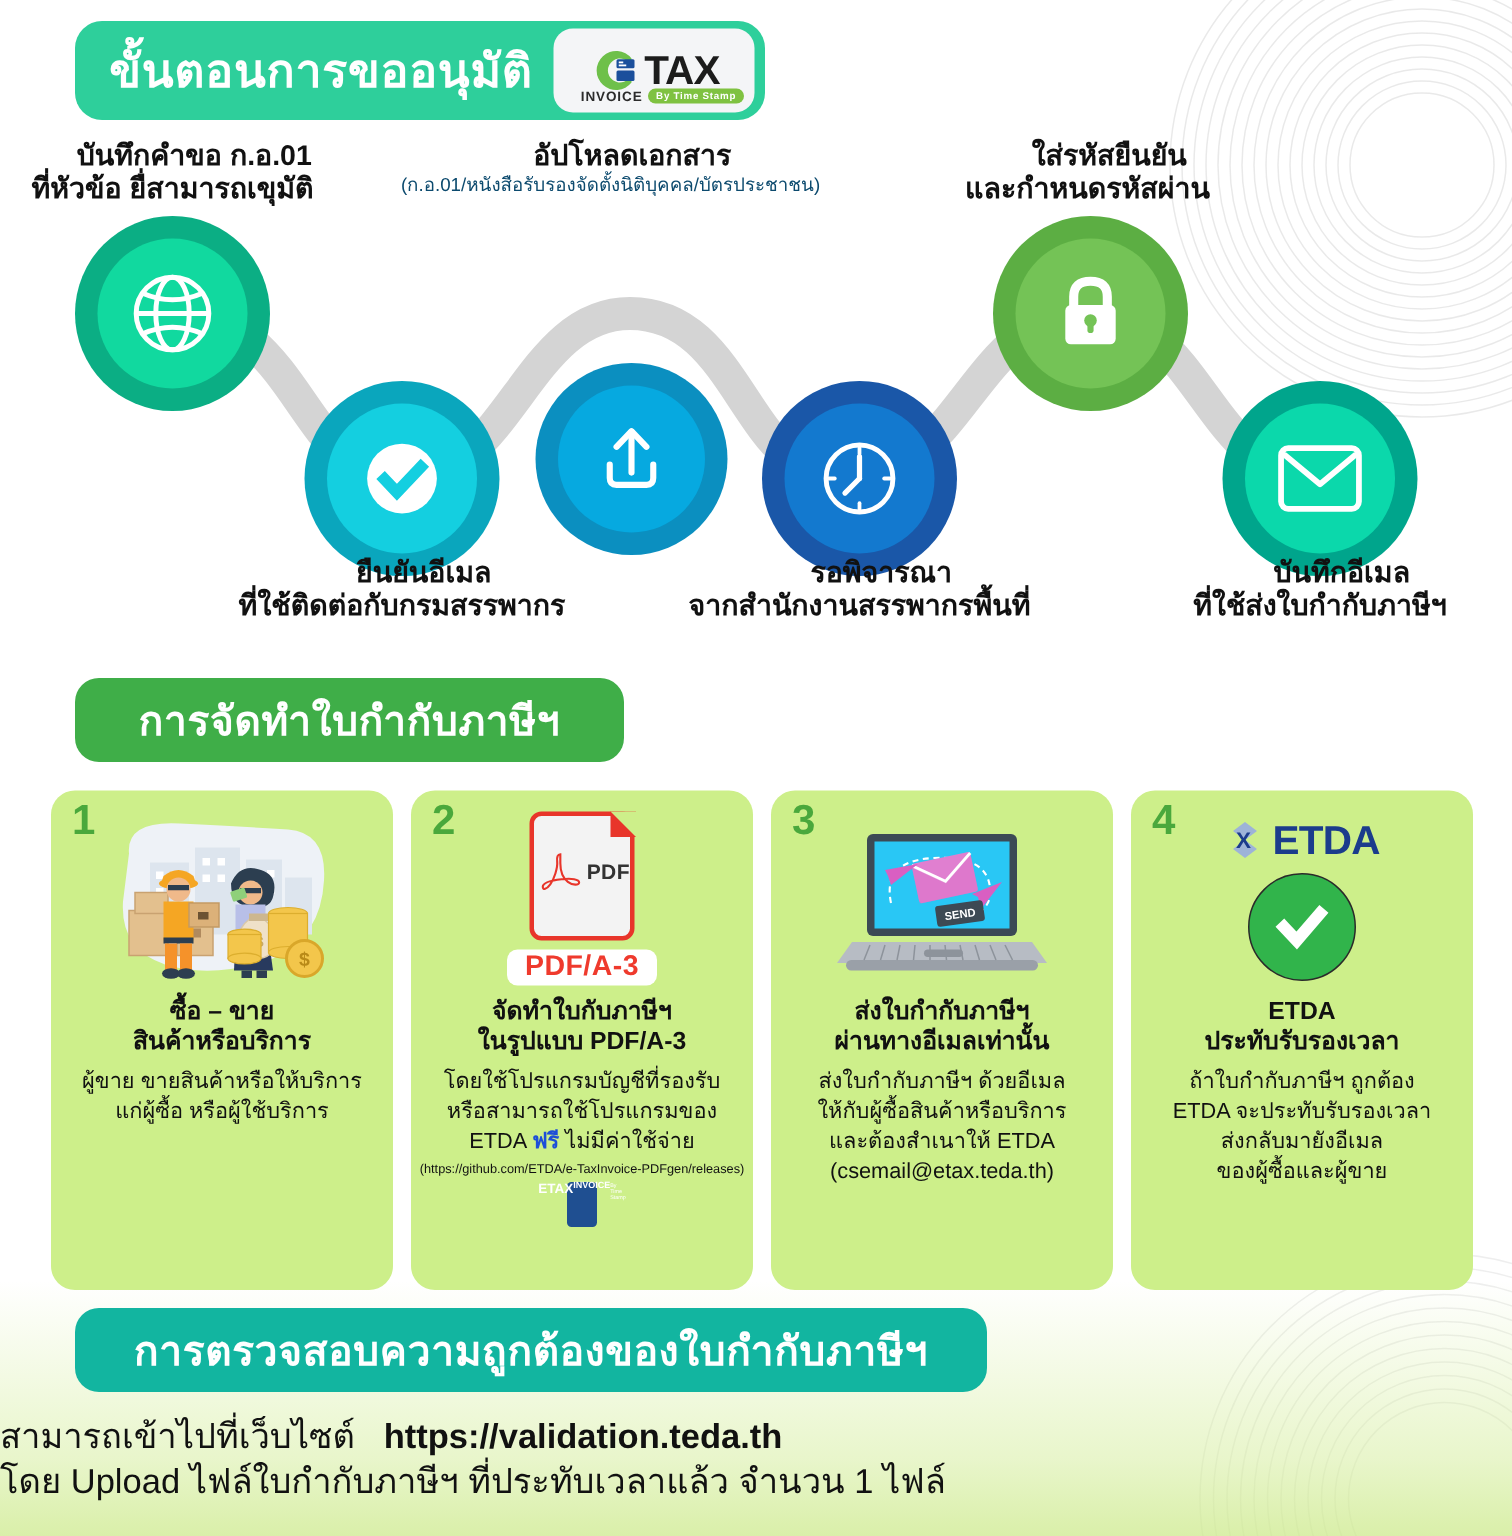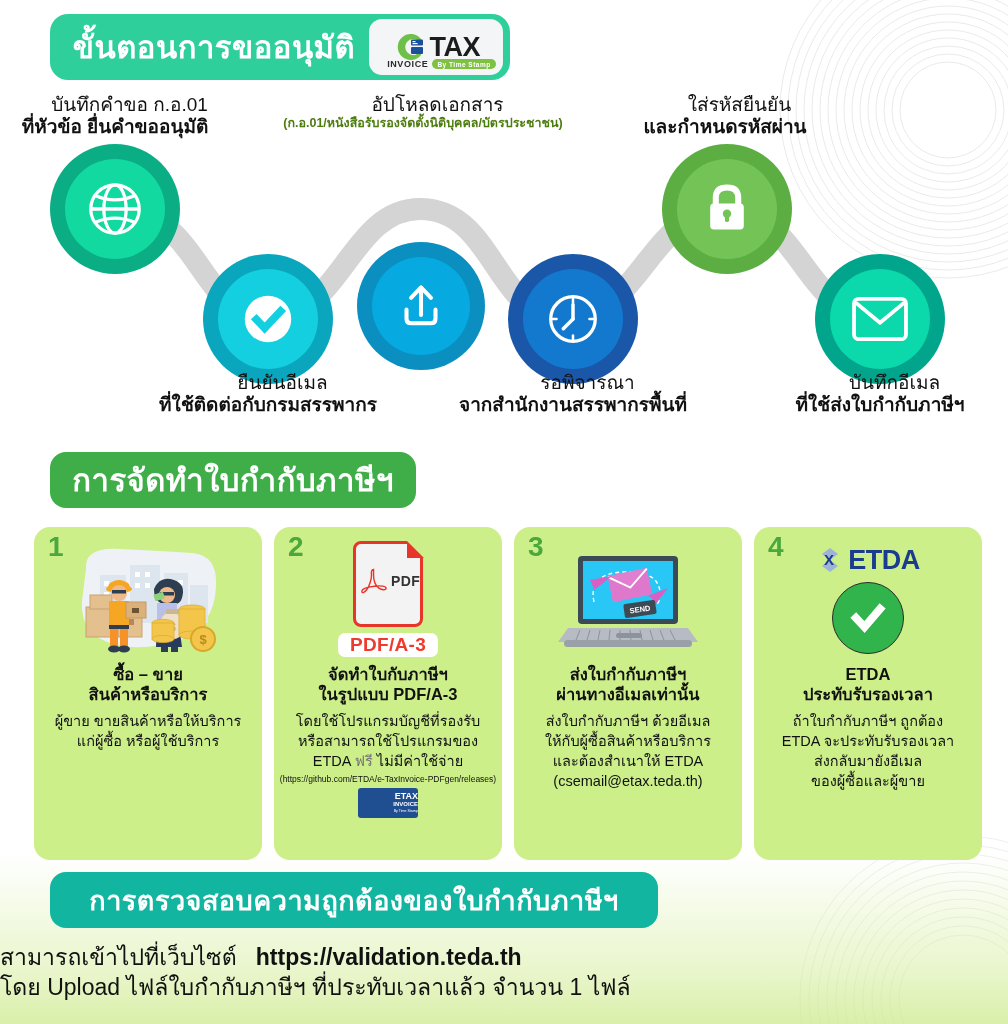--- a/index.html
+++ b/index.html
@@ -95,23 +95,23 @@
 
   
   .flow { position: absolute; left: 0; top: 84px; width: 1008px; height: 350px; }
 
   .flow-label {
     position: absolute;
     text-align: center;
     line-height: 1.18;
     white-space: nowrap;
   }
-  .flow-label .l1 { font-size: 19px; font-weight: 400; color: #111; display:block;padding-left:29px; }
+  .flow-label .l1 { font-size: 19px; font-weight: 700; color: #111; display:block;padding-left:29px; }
   .flow-label .l2 { font-size: 19px; font-weight: 700; color: #111; display:block; }
-  .flow-label .small { font-size: 12.5px; font-weight: 700; color: #4d7c0f; display:block; }
+  .flow-label .small { font-size: 12.5px; font-weight: 400; color: #0c4a6e; display:block; }
 
   .node {
     position: absolute;
     border-radius: 50%;
     display: flex;
     align-items: center;
     justify-content: center;
   }
   .node .inner {
     border-radius: 50%;
@@ -120,21 +120,21 @@
     justify-content: center;
   }
 
   
   #hdr2 {
     left: 50px; top: 452px;
     width: 366px; height: 56px;
     background: #3fae48;
     border-radius: 16px;
   }
-  #hdr2 .hdr-text { font-size: 31px; }
+  #hdr2 .hdr-text { font-size: 27px; }
 
   
   .cards {
     position: absolute;
     left: 34px; top: 527px;
     width: 948px; height: 333px;
     display: flex;
     gap: 12px;
   }
   .card {
@@ -163,21 +163,21 @@
   }
   .card-title {
     font-size: 16.5px; font-weight: 700; color: #111;
     text-align: center; line-height: 1.2; white-space: nowrap;
   }
   .card-body {
     margin-top: 6px;
     font-size: 14.5px; color: #111; text-align: center; line-height: 1.38;
     white-space: nowrap;
   }
-  .card-body .free { color: #737373; font-weight: 400; }
+  .card-body .free { color: #1d4ed8; font-weight: 700; }
   .card-url {
     font-size: 8.5px; color: #111; text-align: center; margin-top: 3px;
     white-space: nowrap;
   }
 
   
   .pdf-doc {
     width: 70px; height: 86px;
     background: #f3f3f3;
     border: 3.5px solid #e8352a;
@@ -194,26 +194,26 @@
     border-style: solid;
     border-color: #cdef8a #cdef8a #e8352a #e8352a;
   }
   .pdf-label-txt { font-size: 14px; font-weight: 800; color: #333; letter-spacing: .3px; }
   .pdfa3-pill {
     background: #fff; border-radius: 7px;
     padding: 1px 12px; margin-top: 6px;
     font-size: 19px; font-weight: 800; color: #ef3a2d; letter-spacing: .3px;
   }
   .etax-mini {
-    width: 60px; height: 30px;
+    width: 20px; height: 30px;
     background: #1f4f91;
     border-radius: 3px;
     margin-top: 4px;
-    display:flex; flex-direction:column;
-    align-items:flex-end; justify-content:center;
+    display:flex; flex-direction:row;
+    align-items:flex-start; justify-content:center;
     color:#fff;
   }
   .etax-mini .m1 { font-size: 9px; font-weight: 800; line-height: 1; }
   .etax-mini .m2 { font-size: 6px; font-weight: 700; line-height: 1.2; }
   .etax-mini .m3 { font-size: 3.6px; line-height: 1.2; }
 
   
   .etda-logo { display:flex; align-items:center; gap:4px; }
   .etda-word { font-size: 27px; font-weight: 800; color: #1b3c8c; letter-spacing: -.5px; }
   .etda-check {
@@ -310,24 +310,24 @@
 <div class="flow">
 
   <svg width="1008" height="350" style="position:absolute;left:0;top:0">
     <path d="M115 125 C 200 125, 200 235, 268 235 C 340 235, 350 125, 420 125
              C 495 125, 495 235, 565 235 C 640 235, 650 125, 725 125
              C 800 125, 805 235, 880 235" fill="none" stroke="#d4d4d4" stroke-width="22" stroke-linecap="round"></path>
   </svg>
 
   <div class="flow-label" style="left:0px; top:10px; width:230px;">
     <span class="l1">บันทึกคำขอ ก.อ.01</span>
-    <span class="l2">ที่หัวข้อ ยื่นคำขออนุมัติ</span>
-  </div>
-
-  <div class="flow-label" style="left:193px; top:10px; width:460px;">
+    <span class="l2">ที่หัวข้อ ยื่สามารถเขุมัติ</span>
+  </div>
+
+  <div class="flow-label" style="left:177px; top:10px; width:460px;">
     <span class="l1">อัปโหลดเอกสาร</span>
     <span class="small">(ก.อ.01/หนังสือรับรองจัดตั้งนิติบุคคล/บัตรประชาชน)</span>
   </div>
 
   <div class="flow-label" style="left:610px; top:10px; width:230px;">
     <span class="l1">ใส่รหัสยืนยัน</span>
     <span class="l2">และกำหนดรหัสผ่าน</span>
   </div>
 
   <div class="node" style="left:50px; top:60px; width:130px; height:130px; background:#0bae84;">

